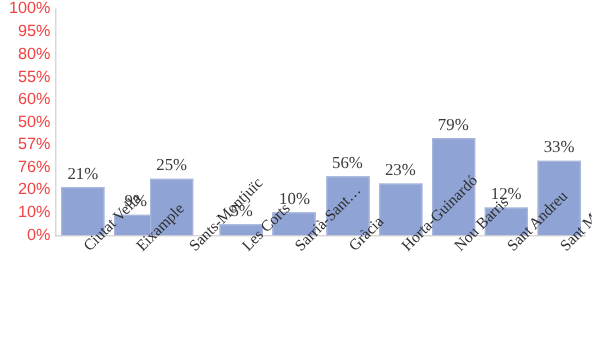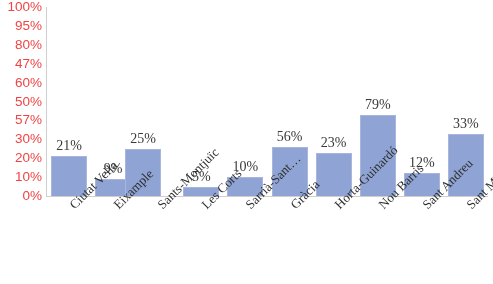--- a/index.html
+++ b/index.html
@@ -129,25 +129,25 @@
 </style>
 </head>
 <body>
 
 <div id="chart-root">
 
   <div class="y-axis-labels">
       <div class="y-tick-label" style="top: 189px;">0%</div>
       <div class="y-tick-label" style="top: 170.1px;">10%</div>
       <div class="y-tick-label" style="top: 151.2px; padding-left: 48px;">20%</div>
-      <div class="y-tick-label" style="top: 132.3px;">30%</div>
+      <div class="y-tick-label" style="top: 132.3px;">76%</div>
       <div class="y-tick-label" style="top: 113.4px;">57%</div>
       <div class="y-tick-label" style="top: 94.5px; padding-left: 28px;">50%</div>
       <div class="y-tick-label" style="top: 75.6px;">60%</div>
-      <div class="y-tick-label" style="top: 56.7px;">47%</div>
+      <div class="y-tick-label" style="top: 56.7px;">55%</div>
       <div class="y-tick-label" style="top: 37.8px;">80%</div>
       <div class="y-tick-label" style="top: 18.9px;">95%</div>
       <div class="y-tick-label" style="top: 0px;">100%</div>
     </div>
 
   <div class="y-axis-line"></div>
   <div class="x-axis-line"></div>
 
   <div class="plot-area">
       <div class="bar-slot" style="left: 0px; width: 44.1px;">

